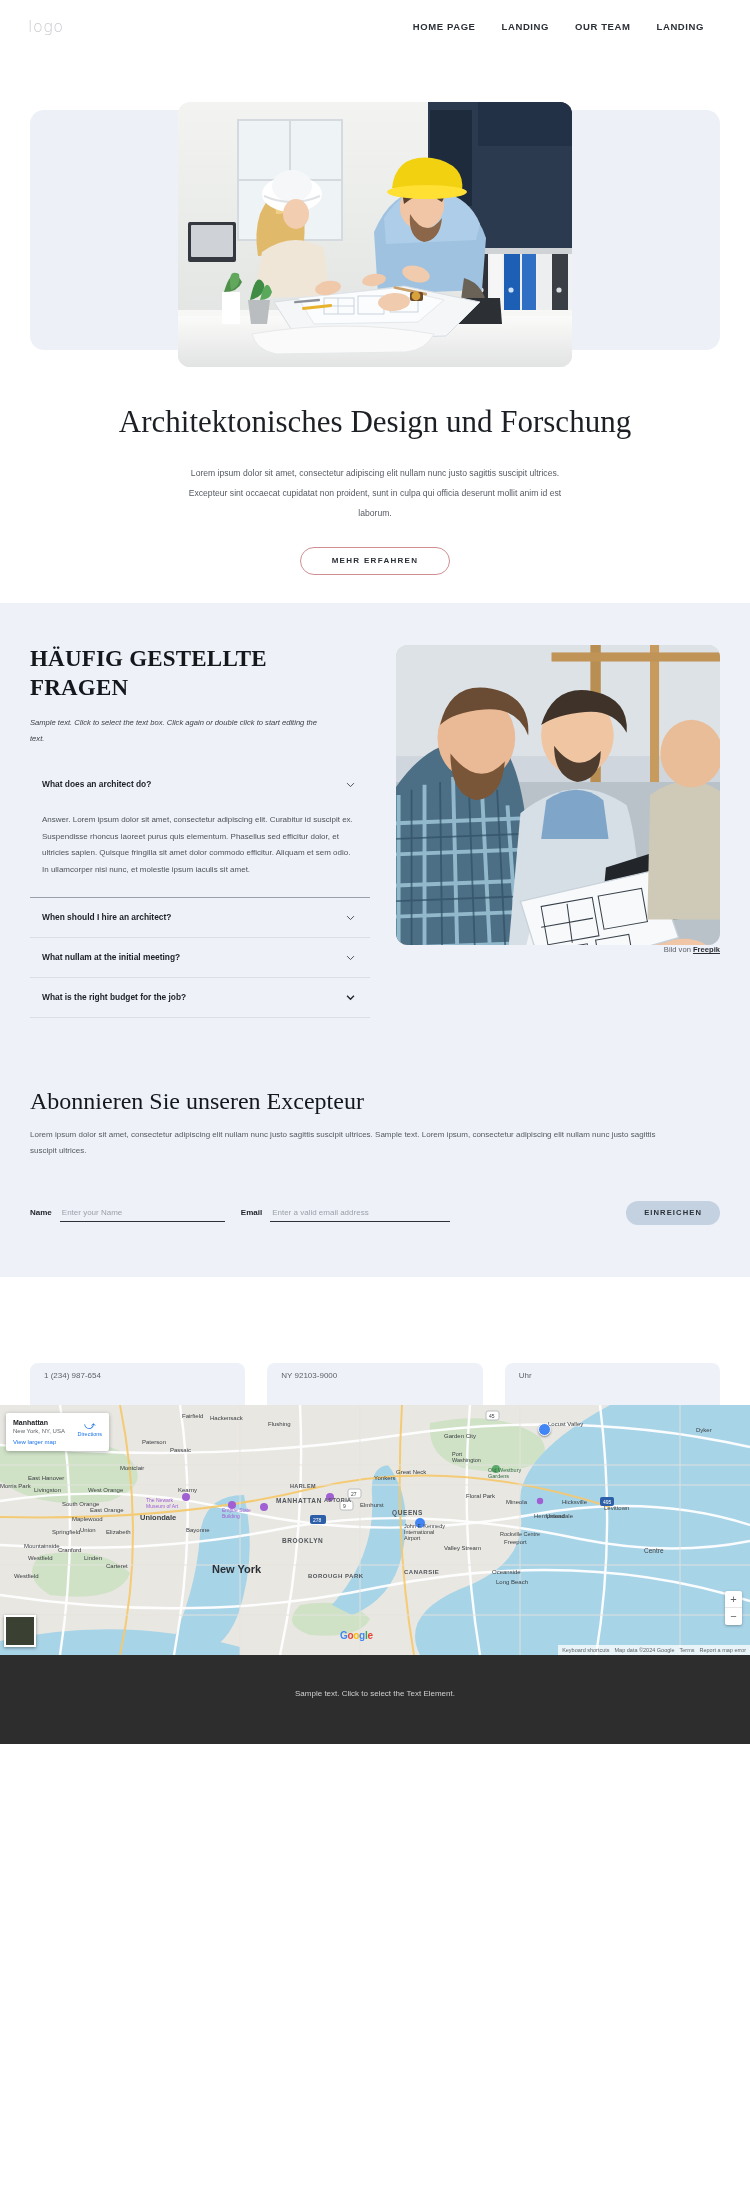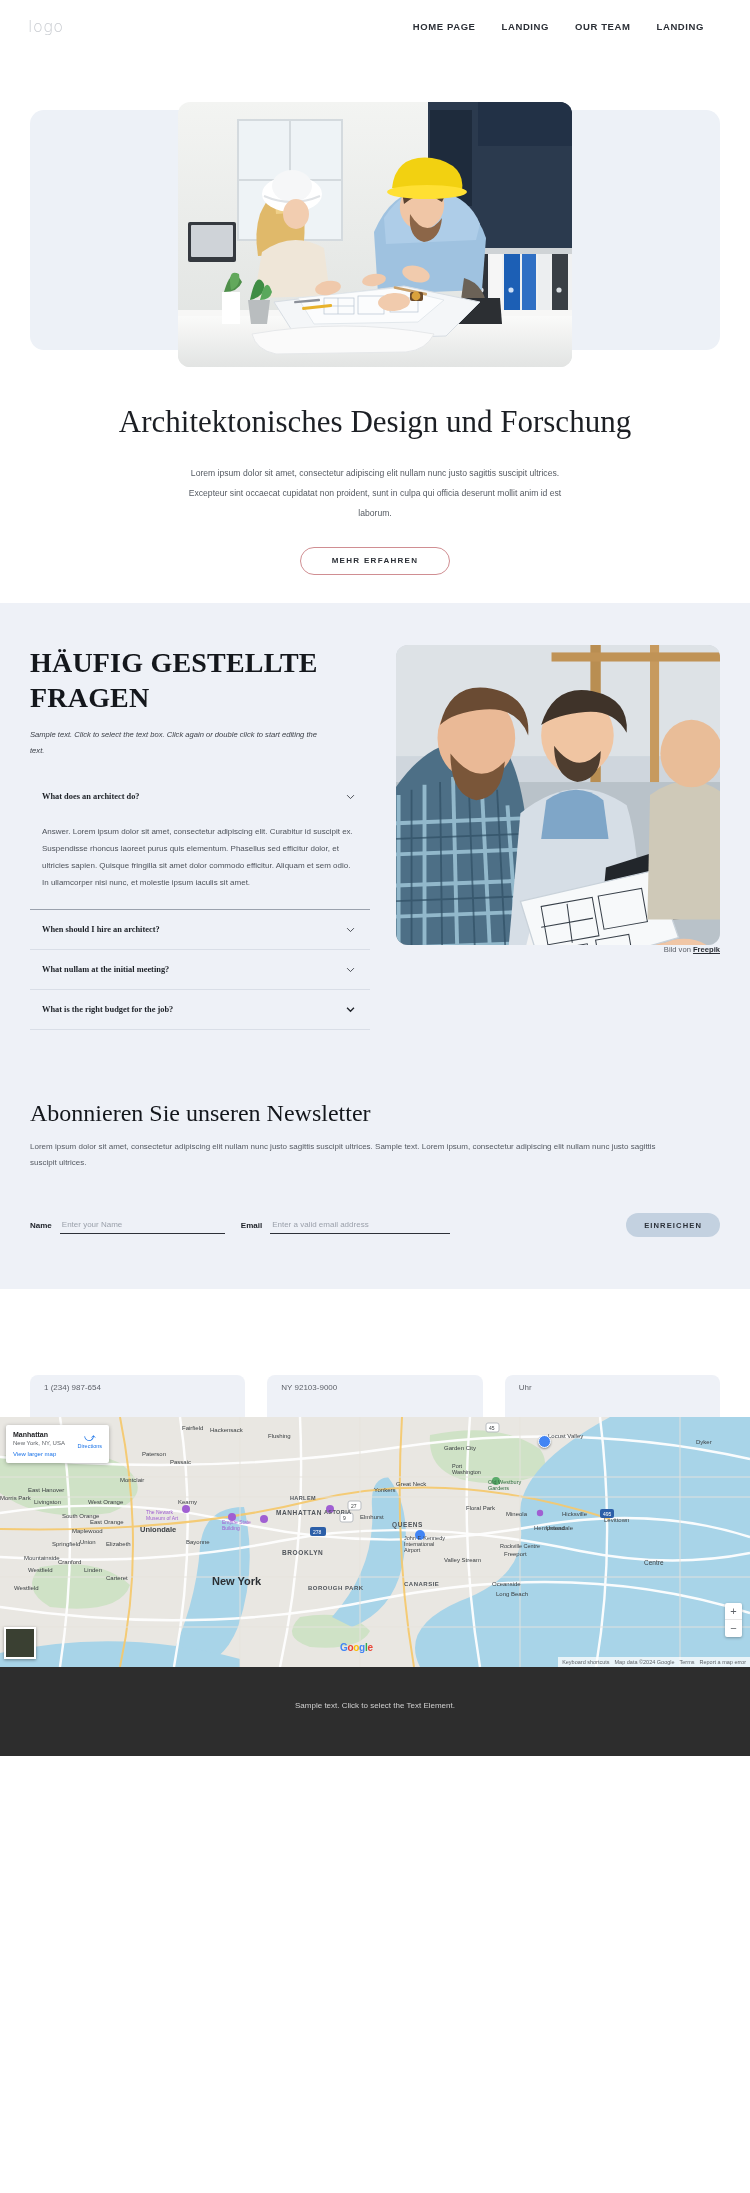--- a/index.html
+++ b/index.html
@@ -102,21 +102,21 @@
   .faq {
     background: #eef1f7;
     padding: 42px 30px 60px;
     display: flex;
     gap: 26px;
   }
   .faq-left { width: 340px; }
   .faq-title {
     font-family: "Liberation Serif", serif;
     font-weight: bold;
-    font-size: 28px;
+    font-size: 23px;
     line-height: 1.25;
     letter-spacing: .2px;
     color: #14171c;
   }
   .faq-note {
     font-style: italic;
     font-size: 7.6px;
     line-height: 2.1;
     color: #3c4048;
     margin-top: 12px;
@@ -124,21 +124,20 @@
   }
   .acc { margin-top: 18px; }
   .acc-item { border-bottom: 1px solid #d9dee7; }
   .acc-item.first { border-bottom-color: #9aa1ad; }
   .acc-head {
     display: flex;
     align-items: center;
     justify-content: space-between;
     padding: 14px 14px 14px 12px;
     cursor: pointer;
-    font-family: Liberation Serif, serif;
   }
   .acc-q { font-size: 8.4px; font-weight: bold; color: #1c2026; }
   .chev { width: 11px; height: 11px; flex: none; }
   .chev svg { display: block; }
   .acc-body {
     font-size: 8px;
     line-height: 2.1;
     color: #4e535b;
     padding: 8px 16px 18px 12px;
   }
@@ -573,21 +572,21 @@
           <ellipse cx="228" cy="118" rx="24" ry="26" fill="#e9bd98"></ellipse>
         </svg>
       </div>
       <div class="credit">
         <span>Bild von </span><u>Freepik</u>
       </div>
     </div>
   </div>
 
   <div class="news">
-    <h2 class="news-title">Abonnieren Sie unseren Newsletter</h2>
+    <h2 class="news-title">Abonnieren Sie unseren Excepteur</h2>
     <p class="news-sub">Lorem ipsum dolor sit amet, consectetur adipiscing elit nullam nunc justo sagittis suscipit ultrices. Sample text. Lorem ipsum, consectetur adipiscing elit nullam nunc justo sagittis suscipit ultrices.</p>
 
     <div class="form-row">
       <div class="field">
         <label>Name</label>
         <input id="name-input" type="text" placeholder="Enter your Name" style="">
       </div>
       <div class="field">
         <label>Email</label>
         <input id="email-input" type="text" placeholder="Enter a valid email address" style="">

